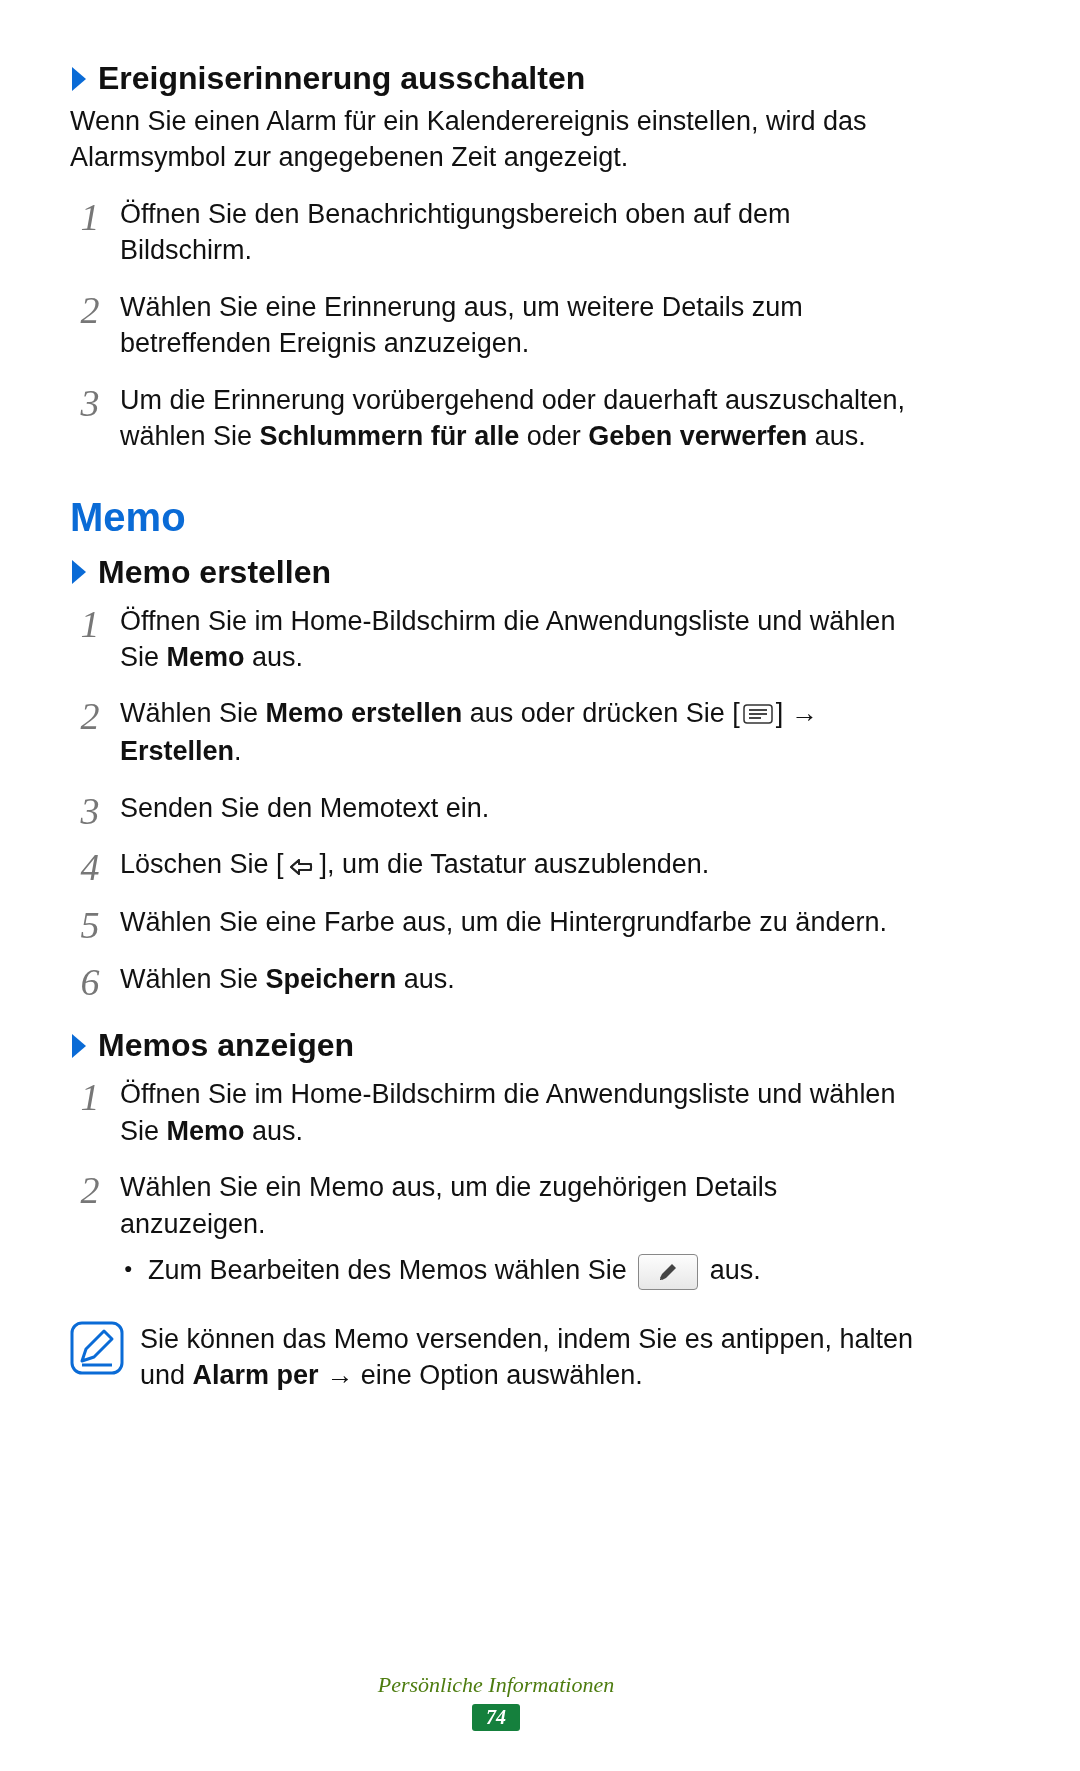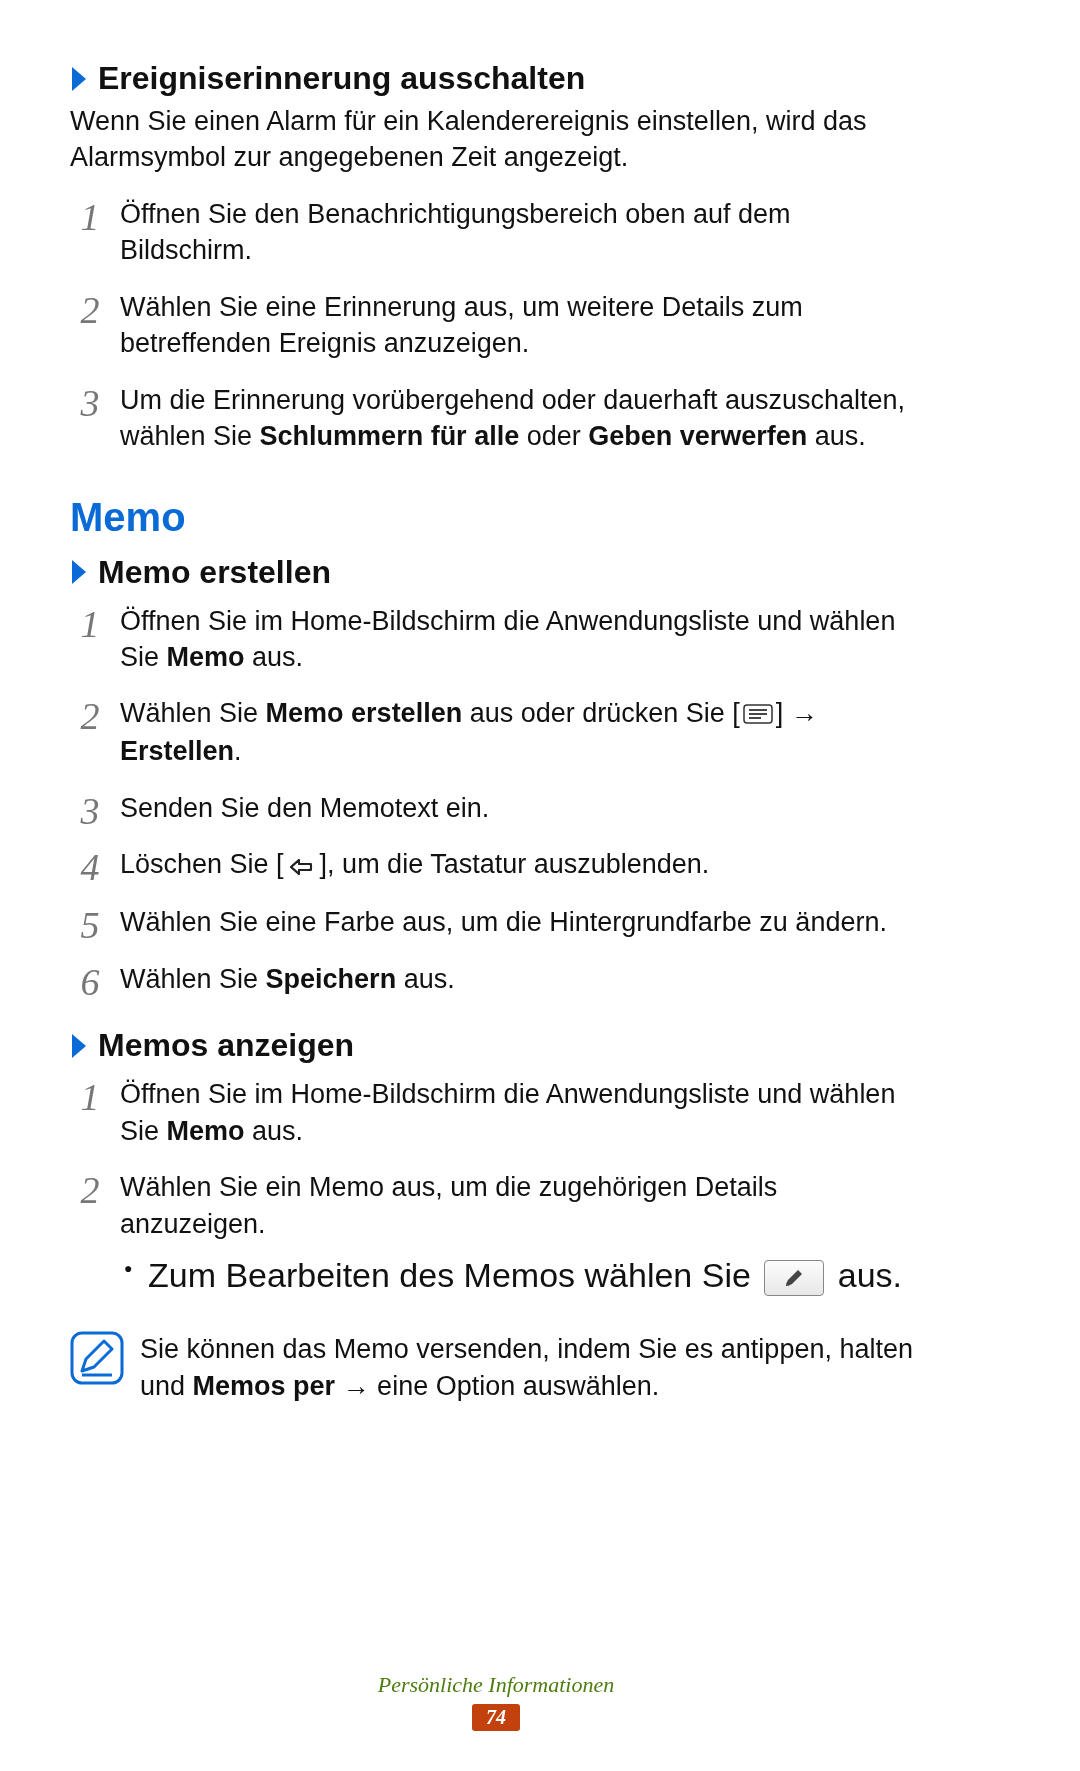--- a/index.html
+++ b/index.html
@@ -85,21 +85,21 @@
   }
   .inline-icon-box svg { display: block; }
   .bullets {
     list-style: none;
     padding: 0;
     margin: 8px 0 0 0;
   }
   .bullets li {
     position: relative;
     padding-left: 28px;
-    font-size: 34px;
+    font-size: 27px;
     line-height: 1.5;
     margin: 4px 0;
   }
   .bullets li::before {
     content: "●";
     position: absolute;
     left: 4px;
     top: 0;
     font-size: 14px;
     color: #111;
@@ -124,21 +124,21 @@
   }
   .footer-label {
     font-style: italic;
     font-family: Georgia, "Times New Roman", serif;
     font-size: 22px;
     color: #4d7c0f;
     margin-bottom: 6px;
   }
   .footer-num {
     display: inline-block;
-    background: #c2410c;
+    background: #15803d;
     color: #fff;
     font-size: 20px;
     font-weight: 600;
     padding: 2px 14px;
     border-radius: 3px;
     font-style: italic;
     font-family: Georgia, "Times New Roman", serif;
   }
   .inline-svg-wrap {
     display: inline-block;
@@ -239,21 +239,21 @@
 
   <div class="note-row">
     <span>
       <svg width="54" height="54" viewBox="0 0 54 54">
         <rect x="2" y="2" width="50" height="50" rx="10" fill="none" stroke="#0a6bd6" stroke-width="3"></rect>
         <path d="M12 40 L16 28 L34 10 L42 18 L24 36 L12 40 Z" fill="none" stroke="#0a6bd6" stroke-width="3" stroke-linejoin="round"></path>
         <line x1="12" y1="44" x2="42" y2="44" stroke="#0a6bd6" stroke-width="3"></line>
       </svg>
     </span>
     <div class="txt">
-      <span>Sie können das Memo versenden, indem Sie es antippen, halten und </span><span class="bold">Memos per</span><span> → eine Option auswählen.</span>
+      <span>Sie können das Memo versenden, indem Sie es antippen, halten und </span><span class="bold">Alarm per</span><span> → eine Option auswählen.</span>
     </div>
   </div>
 
   <div class="footer">
     <div class="footer-label">Persönliche Informationen</div>
     <div class="footer-num">74</div>
   </div>
 
 </div>
 

